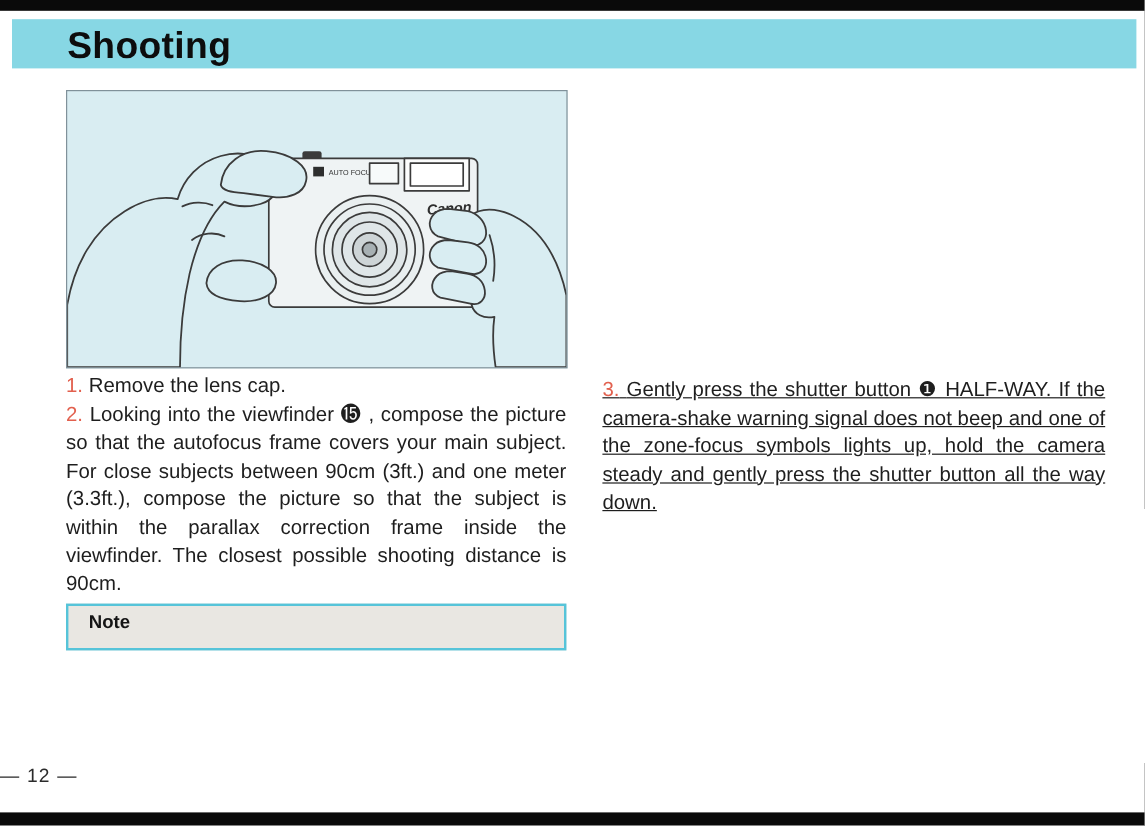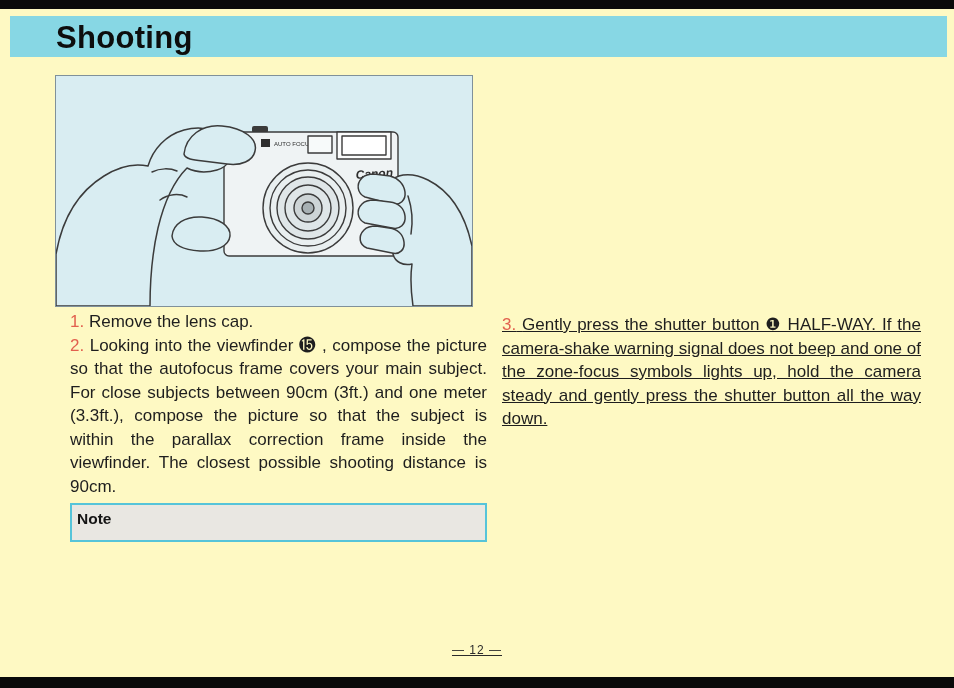--- a/index.html
+++ b/index.html
@@ -1,58 +1,58 @@
 <!DOCTYPE html>
 <html><head>
 <meta charset="utf-8">
 <style>
   html,body { margin:0; padding:0; background:#555; }
   .scan {
     position:relative; width:954px; height:688px; margin:0 auto;
-    background:#fef9c3; overflow:hidden;
+    background:#ffffff; overflow:hidden;
     font-family:"Liberation Sans", sans-serif; color:#1e1e1e;
   }
   .edge-top { position:absolute; top:0; left:0; right:0; height:9px; background:#0a0a0a; }
   .edge-bottom { position:absolute; bottom:0; left:0; right:0; height:11px; background:#0a0a0a; }
 
   .header-band {
     position:absolute; left:10px; right:7px; top:16px; height:41px;
     background:#87d7e4;
   }
   .header-band h1 {
     margin:0; padding:4px 0 0 46px;
     font-size:31px; font-weight:bold; color:#0d0d0d; letter-spacing:0.3px;
   }
 
   .figure {
     position:absolute; left:55px; top:75px; width:416px; height:230px;
     background:#d9edf2; border:1px solid #80919a; box-sizing:content-box;
   }
   .figure svg { display:block; }
 
-  .col-left  { position:absolute; left:70px; top:310px; width:417px; }
+  .col-left  { position:absolute; left:55px; top:310px; width:417px; }
   .col-right { position:absolute; left:502px; top:313px; width:419px;text-decoration:underline; }
 
   p.step {
     margin:0; font-size:17px; line-height:23.5px;
     text-align:justify; color:#1e1e1e;
   }
   p.step.first { text-align:left; }
   .stepnum { color:#e2604e; }
 
   .note-box {
     margin-top:5px; border:2px solid #56c4d9;
-    padding:5px 11px 9px 4px; background:#e9e7e2;
+    padding:5px 11px 9px 16px; background:#e9e7e2;
   }
   .note-title { font-weight:bold; font-size:15.5px; margin:0 0 3px 1px; color:#151515; }
   .note-text  { margin:0; font-size:15.5px; line-height:21.5px; text-align:justify; color:#1e1e1e; }
 
   .page-number {
     position:absolute; left:0; right:0; bottom:31px;
-    text-align:center; font-size:12px; color:#2b2b2b; letter-spacing:1px;text-decoration:underline;
+    text-align:left; font-size:16px; color:#2b2b2b; letter-spacing:1px;
   }
 </style>
 </head>
 <body>
 
 <div class="scan">
 
   <div class="edge-top"></div>
 
   <div class="header-band">

